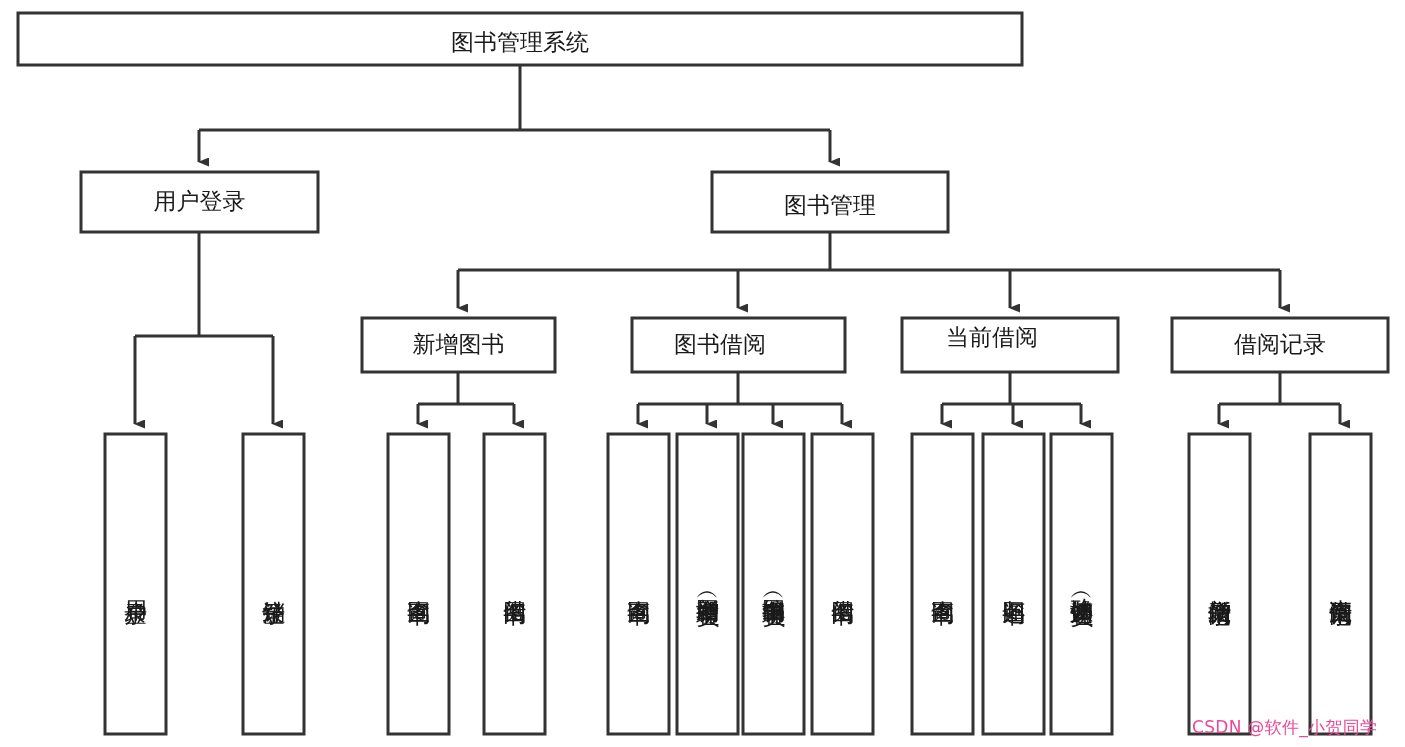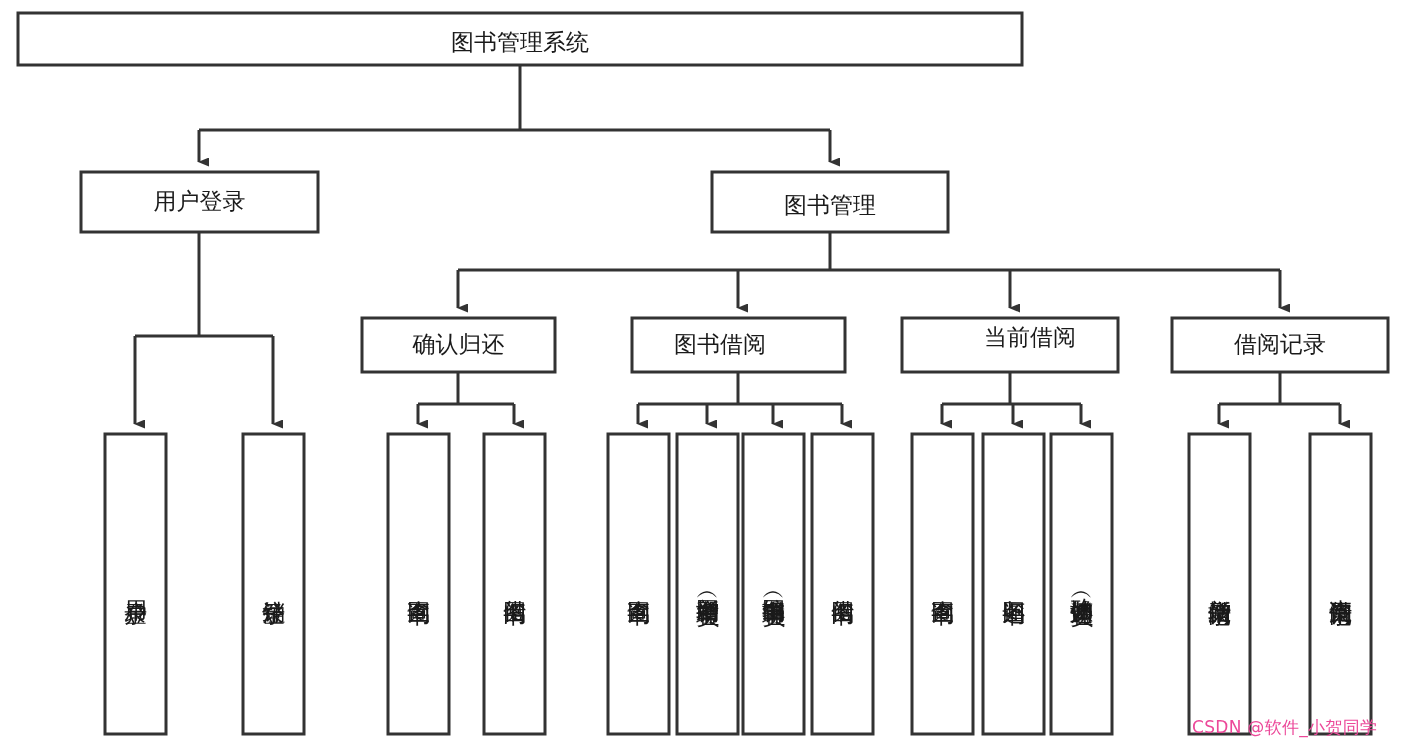--- a/index.html
+++ b/index.html
@@ -137,23 +137,23 @@
       <line x1="1219" y1="404" x2="1340" y2="404"></line>
       <line x1="1219" y1="404" x2="1219" y2="424" marker-end="url(#arrowhead)"></line>
       <line x1="1340" y1="404" x2="1340" y2="424" marker-end="url(#arrowhead)"></line>
     </g>
   </svg>
 
   <div class="node-label-layer" id="labels-layer">
       <div class="node-label horiz" style="left: 18px; top: 13px; width: 1004px; height: 60px;">图书管理系统</div>
       <div class="node-label horiz" style="left: 81px; top: 172px; width: 237px; height: 60px;">用户登录</div>
       <div class="node-label horiz" style="left: 712px; top: 172px; width: 236px; height: 68px;">图书管理</div>
-      <div class="node-label horiz" style="left: 362px; top: 318px; width: 193px; height: 54px;">确认归还</div>
+      <div class="node-label horiz" style="left: 362px; top: 318px; width: 193px; height: 54px;">新增图书</div>
       <div class="node-label horiz" style="left: 632px; top: 318px; width: 176px; height: 54px;">图书借阅</div>
-      <div class="node-label horiz" style="left: 922px; top: 318px; width: 216px; height: 40px;">当前借阅</div>
+      <div class="node-label horiz" style="left: 884px; top: 318px; width: 216px; height: 40px;">当前借阅</div>
       <div class="node-label horiz" style="left: 1172px; top: 318px; width: 216px; height: 54px; border-radius: 16px;">借阅记录</div>
       <div class="node-label vert" style="left: 105px; top: 434px; width: 61px; height: 300px;">用户登录</div>
       <div class="node-label vert" style="left: 243px; top: 434px; width: 61px; height: 300px;">注销登录</div>
       <div class="node-label vert" style="left: 388px; top: 434px; width: 61px; height: 300px;">查询图书</div>
       <div class="node-label vert" style="left: 484px; top: 434px; width: 61px; height: 300px;">借阅图书</div>
       <div class="node-label vert" style="left: 608px; top: 434px; width: 61px; height: 300px;">查询图书</div>
       <div class="node-label vert" style="left: 677px; top: 434px; width: 61px; height: 300px;">新增图书（管理员）</div>
       <div class="node-label vert" style="left: 743px; top: 434px; width: 61px; height: 300px;">编辑图书（管理员）</div>
       <div class="node-label vert" style="left: 812px; top: 434px; width: 61px; height: 300px;">借阅图书</div>
       <div class="node-label vert" style="left: 912px; top: 434px; width: 61px; height: 300px;">查询图书</div>

